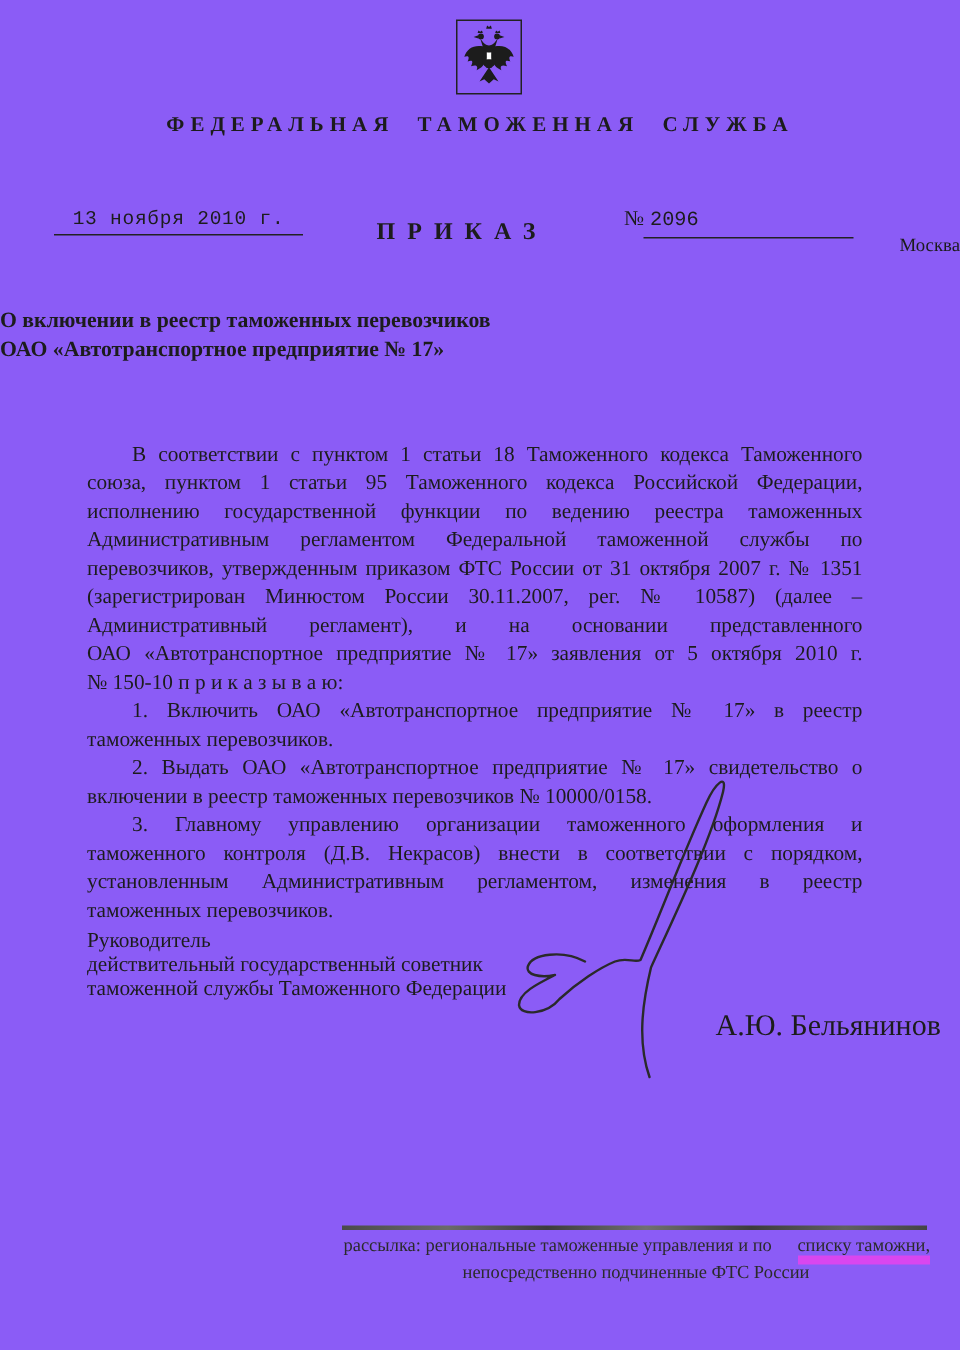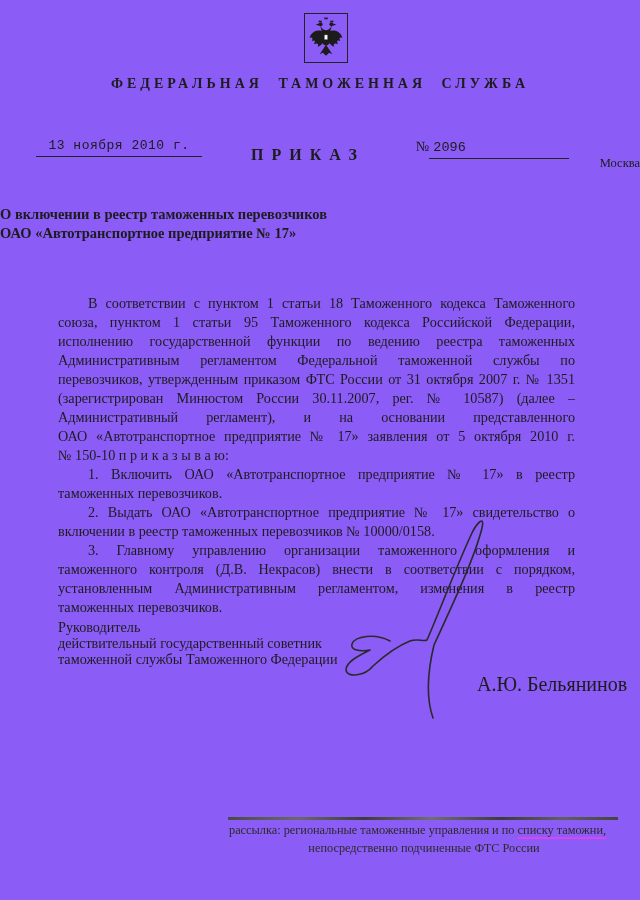--- a/index.html
+++ b/index.html
@@ -70,21 +70,21 @@
   .footer-smudge {
     position:absolute; left:228px; top:817px; width:390px; height:2.5px;
     background:linear-gradient(90deg,#4a4a4a 0%,#6a6a6a 18%,#3c3c3c 35%,#707070 52%,#3c3c3c 70%,#606060 86%,#444 100%);
   }
   .footer {
     position:absolute; left:229px; top:822px; width:390px;
     font-size:12.3px; line-height:17.5px; color:#2b2b2b;
   }
   .footer .f-line1 { white-space:nowrap; }
   .footer .f-line2 { text-align:center; }
-  .u { border-bottom:2px solid #d946ef; }
+  .u { border-bottom:6px solid #d946ef;margin-left:14px; }
 </style>
 </head>
 <body>
 
 <div class="page">
 
   <div class="emblem-box">
     <span>
       <svg viewBox="0 0 60 66" width="38" height="44" aria-hidden="true">
         <g fill="#1c1c1c">

